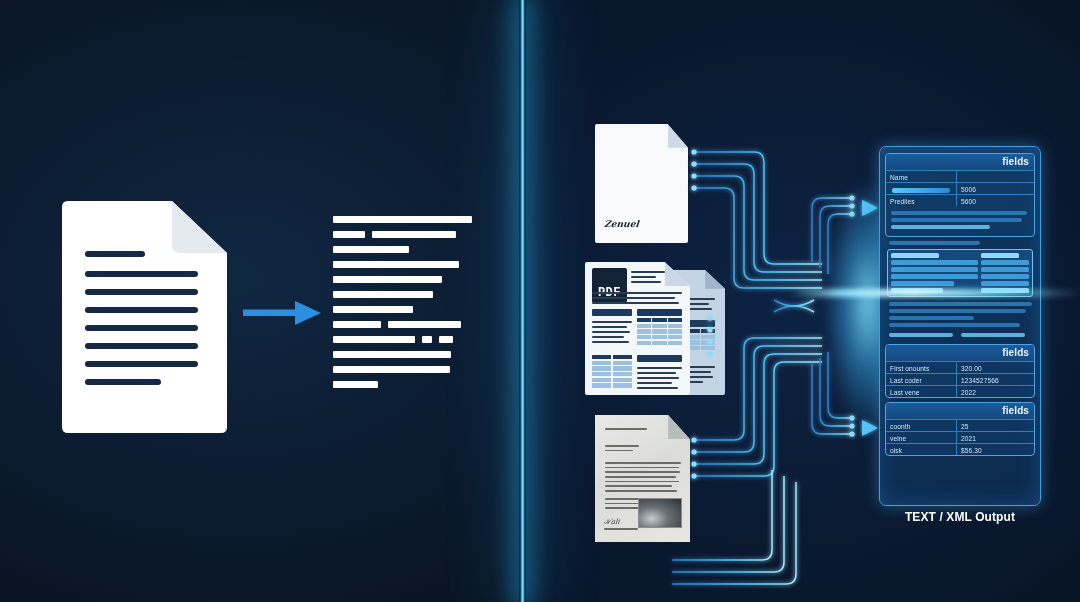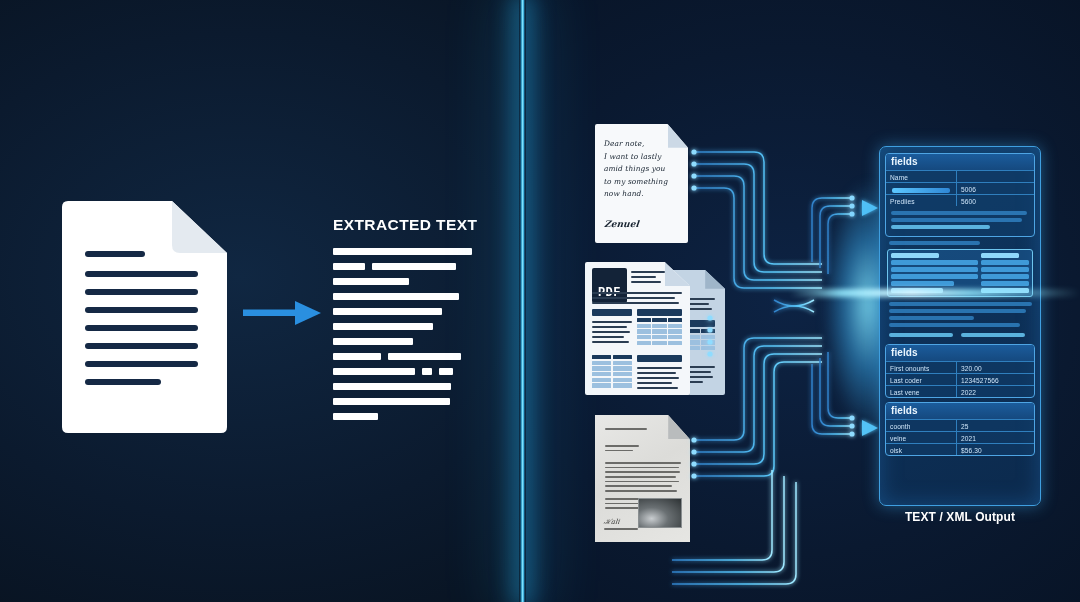--- a/index.html
+++ b/index.html
@@ -209,20 +209,21 @@
     background: rgba(16,62,108,.55);
     margin-bottom: 4px;
     overflow: hidden;
   }
   .fbox-head {
     background: linear-gradient(180deg,#1b5c9c,#15497f);
     color: #eaf6ff;
     font-size: 10px; font-weight: 700;
     padding: 2px 5px 3px;
     letter-spacing: .1px;
+    text-align: right;
   }
   .frow { display: flex; border-top: 1px solid #2f7fbe; height: 12px; }
   .frow:first-of-type { border-top: none; }
   .fk, .fv {
     font-size: 6.6px; color: #cfe6fa;
     padding: 2.6px 4px 0;
     white-space: nowrap; overflow: hidden;
     letter-spacing: .1px;
   }
   .fk { width: 48%; border-right: 1px solid #2f7fbe; }
@@ -287,21 +288,20 @@
     </div>
 
     <div class="arrow">
       <svg width="78" height="26" viewBox="0 0 78 26">
         <rect x="0" y="9.5" width="56" height="6.5" fill="#2a8fe0"></rect>
         <path d="M52 1 L78 13 L52 25 Z" fill="#2a8fe0"></path>
       </svg>
     </div>
 
     <div class="etext">
-      <div class="etext-title">EXTRACTED TEXT</div>
       <div class="etext-rows">
           <div class="erow">
             <div class="ebar" style="width: 139px;"></div>
           </div>
           <div class="erow">
             <div class="ebar" style="width: 32px;"></div>
             <div class="ebar" style="width: 84px;"></div>
           </div>
           <div class="erow">
             <div class="ebar" style="width: 76px;"></div>
@@ -342,27 +342,20 @@
 
   <div class="panel-right">
     
   </div>
 
   <div class="divider"></div>
 
   <div class="src note">
     <div class="paper"></div>
     <div class="fold"></div>
-    <div class="hw">
-        <div>Dear note,</div>
-        <div>I want to lastly</div>
-        <div>amid things you</div>
-        <div>to my something</div>
-        <div>now hand.</div>
-      </div>
     <div class="sign">Zenuel</div>
   </div>
 
   <div class="src pdf">
     <div class="back">
       <div class="bfold"></div>
       <div style="position:absolute;left:8px;top:28px;width:44px;">
         <div class="pline" style="width:100%"></div>
         <div class="pline" style="width:86%"></div>
         <div class="pline" style="width:94%"></div>

